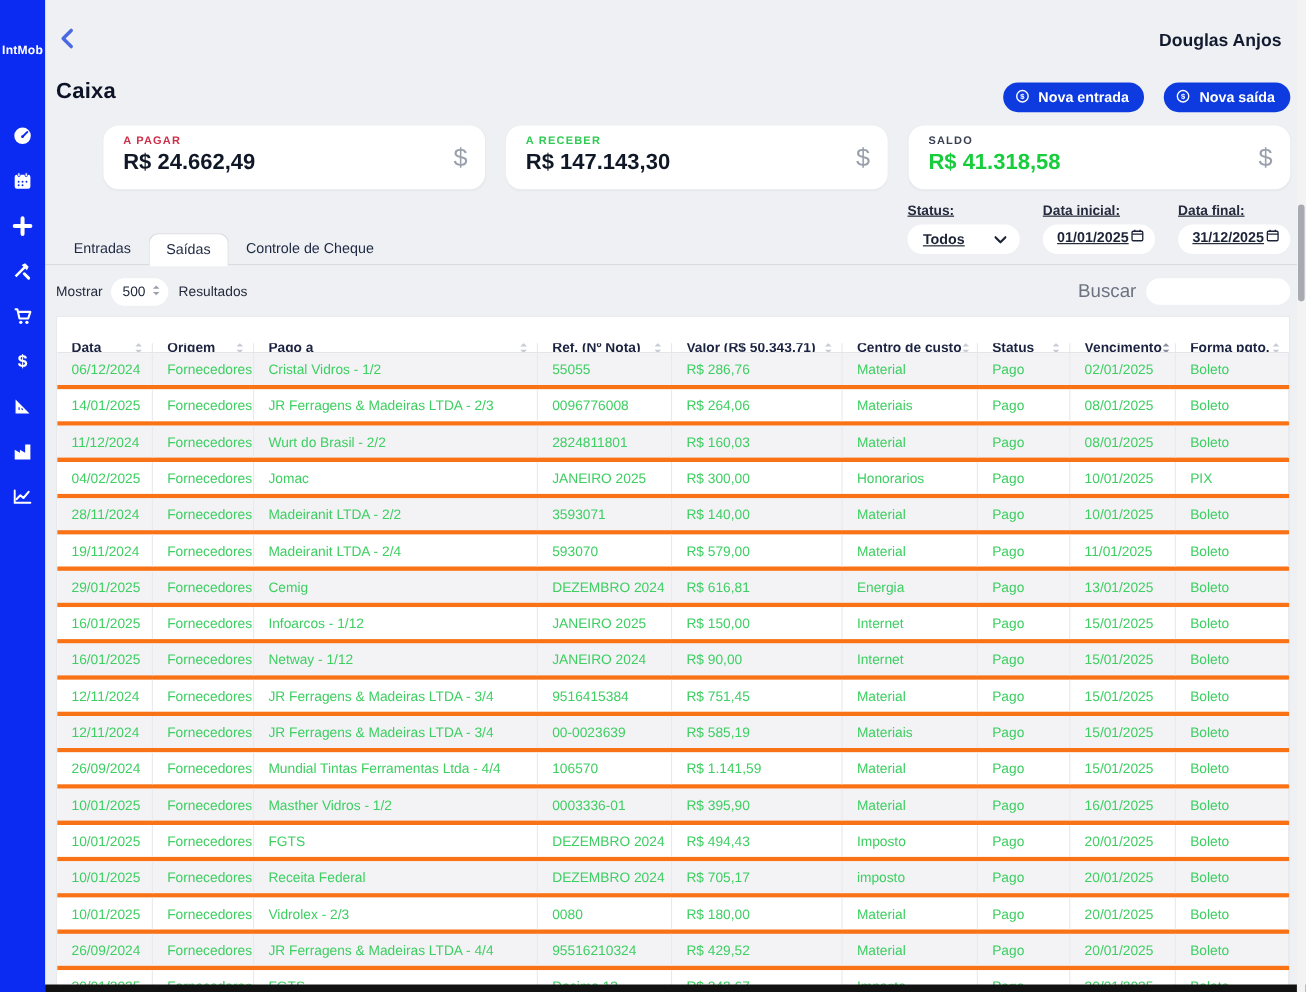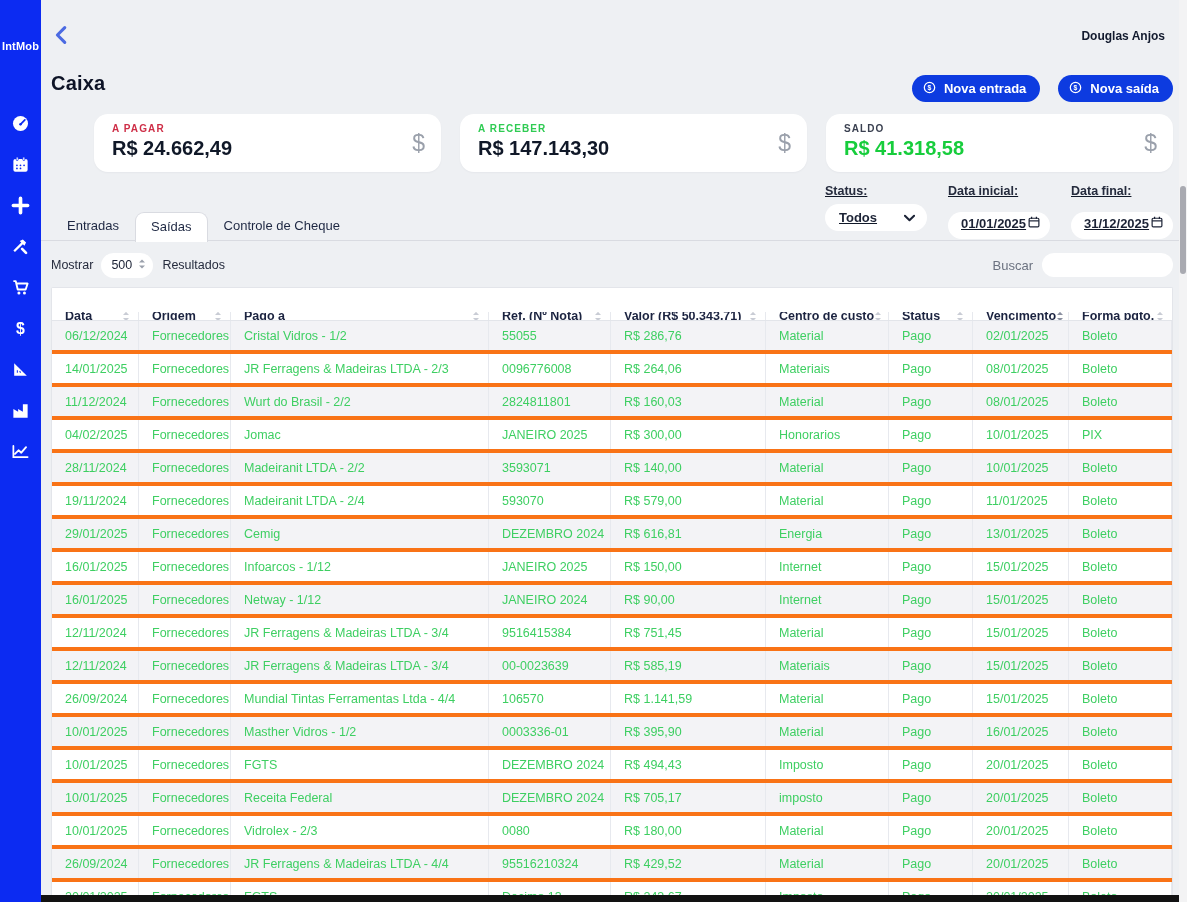--- a/index.html
+++ b/index.html
@@ -22,21 +22,21 @@
     color:#fff; font-size:11px; font-weight:bold; margin-top:40px;
     letter-spacing:.2px;
   }
   .side-icons { margin-top:62px; display:flex; flex-direction:column; gap:22px; align-items:center; }
   .side-icon { width:19px; height:19px; display:flex; align-items:center; justify-content:center; cursor:pointer; }
   .side-icon svg { width:19px; height:19px; }
 
   
   .main { position:absolute; left:41px; top:0; right:0; bottom:0; }
   .back-btn { position:absolute; left:10px; top:24px; width:22px; height:22px; cursor:pointer; }
-  .user-name { position:absolute; right:22px; top:29px; font-size:12px; font-weight:bold; color:#121a2e; }
+  .user-name { position:absolute; right:22px; top:29px; font-size:16px; font-weight:bold; color:#121a2e; }
   .page-title { position:absolute; left:10px; top:72px; font-size:20px; font-weight:800; color:#0d1326; letter-spacing:.2px; }
 
   .action-buttons { position:absolute; right:14px; top:75px; display:flex; gap:18px; }
   .btn-pill {
     background:#0d3be0; color:#fff; border:none; border-radius:16px;
     height:27px; padding:0 14px 0 10px; font-size:13px; font-weight:bold;
     display:flex; align-items:center; gap:7px; cursor:pointer;
     font-family:"Liberation Sans", sans-serif;
   }
   .btn-pill svg { width:15px; height:15px; }
@@ -54,21 +54,21 @@
 
   
   .filters { position:absolute; right:14px; top:184px; display:flex; gap:21px; }
   .filter-group { display:flex; flex-direction:column;text-decoration:underline; }
   .filter-label { font-size:12.5px; font-weight:bold; color:#252b3d; margin-bottom:6px; }
   .control-pill {
     background:#fff; border-radius:15px; height:27px; display:flex; align-items:center;
     font-size:13px; color:#1c2336; font-weight:bold; cursor:pointer;
   }
   .select-pill { width:102px; padding:0 12px 0 14px; justify-content:space-between; }
-  .date-pill { width:102px; padding:0 10px 4px 13px; justify-content:space-between;margin-top:8px; }
+  .date-pill { width:102px; padding:0 10px 4px 13px; justify-content:space-between; }
   .control-pill svg { flex:none; }
 
   
   .tabs-line { position:absolute; left:0; right:0; top:240px; height:1px; background:#d9dbe1; }
   .tabs { position:absolute; left:10px; top:213px; display:flex; align-items:flex-end; height:28px; z-index:2; }
   .tab {
     font-size:13px; color:#1d2742; padding:6px 15px 7px 15px; cursor:pointer;
     border-radius:9px 9px 0 0; border:1px solid transparent;
   }
   .tab.active {
@@ -78,21 +78,21 @@
 
   
   .results-bar { position:absolute; left:10px; right:14px; top:252px; height:26px; display:flex; align-items:center; }
   .results-text { font-size:12.5px; color:#252b3d; }
   .count-pill {
     background:#fff; border-radius:13px; height:25px; width:52px; margin:0 9px 0 8px;
     display:flex; align-items:center; justify-content:space-between; padding:0 7px 0 10px;
     font-size:12.5px; color:#1c2336; cursor:pointer;
   }
   .search-wrap { margin-left:auto; display:flex; align-items:center; gap:9px; }
-  .search-label { font-size:13px; color:#6b7280; }
+  .search-label { font-size:17px; color:#6b7280; }
   .search-input {
     width:131px; height:24px; border:none; border-radius:13px; background:#fff;
     padding:0 12px; font-size:12.5px; outline:none; font-family:"Liberation Sans", sans-serif;
   }
 
   
   .table {
     position:absolute; left:10px; right:14px; top:287px; bottom:0;
     background:#fff; border:1px solid #e3e5ea; border-bottom:none; overflow:hidden;
     border-radius:2px 2px 0 0;

